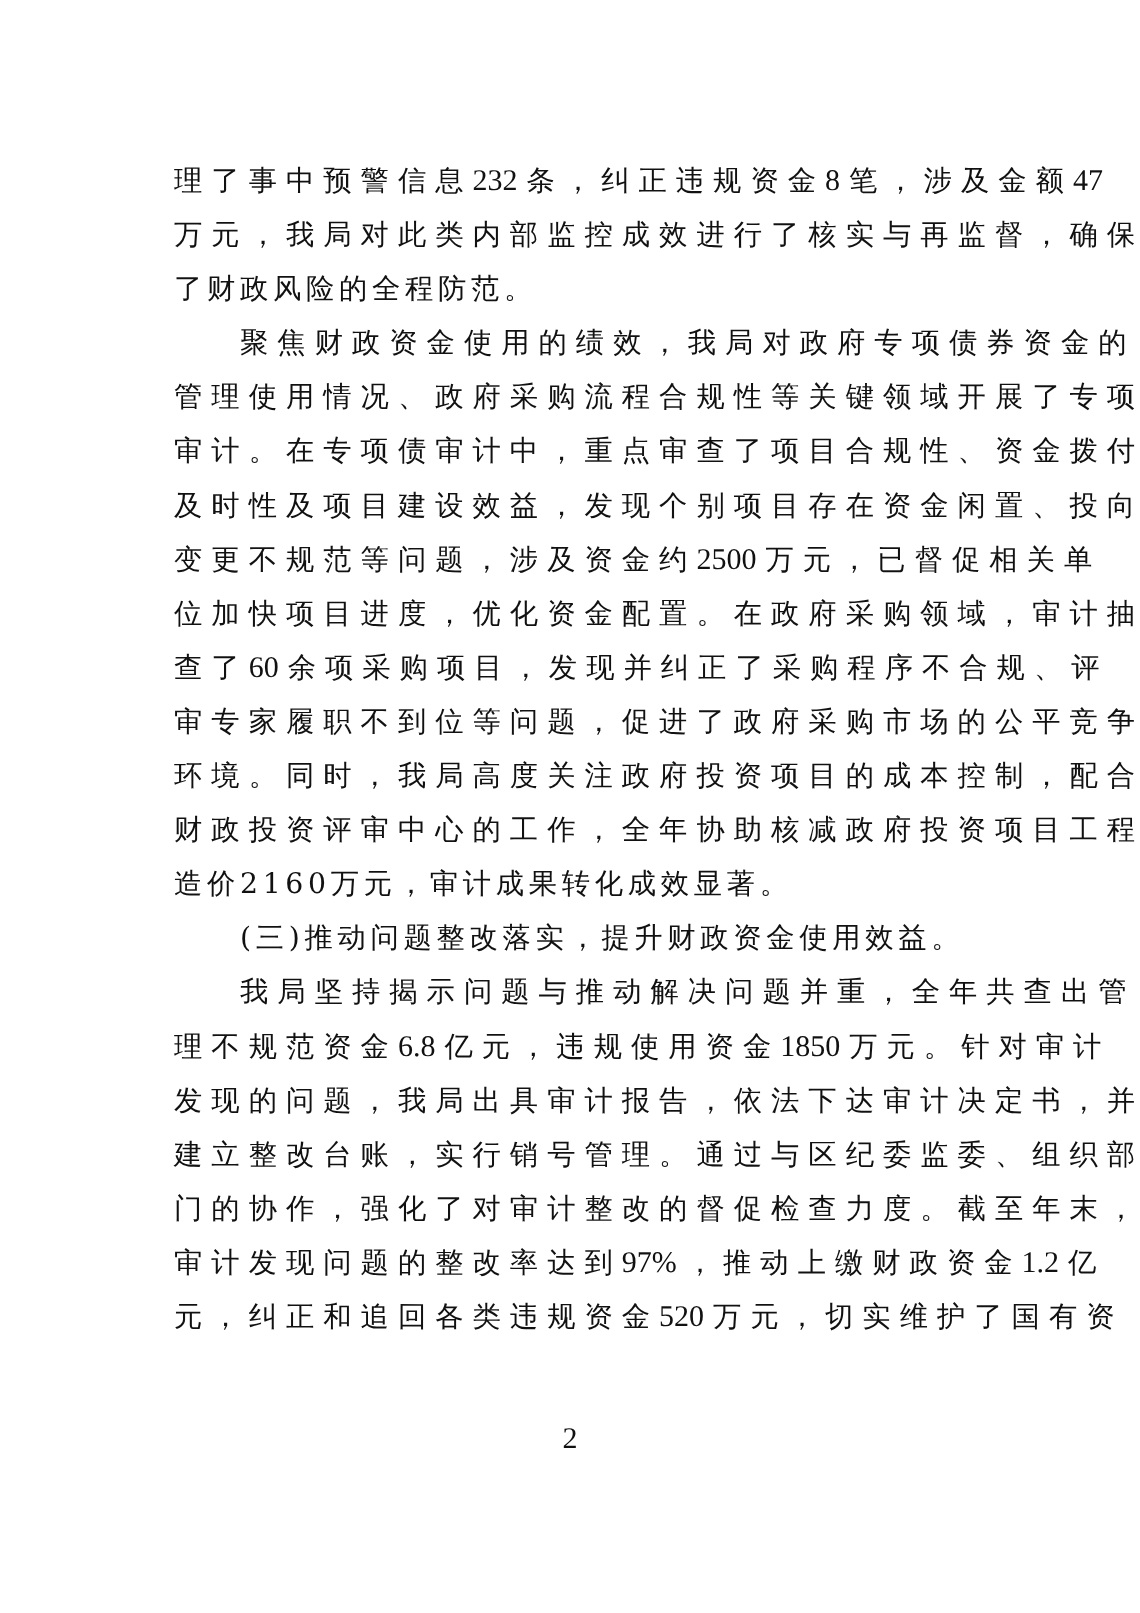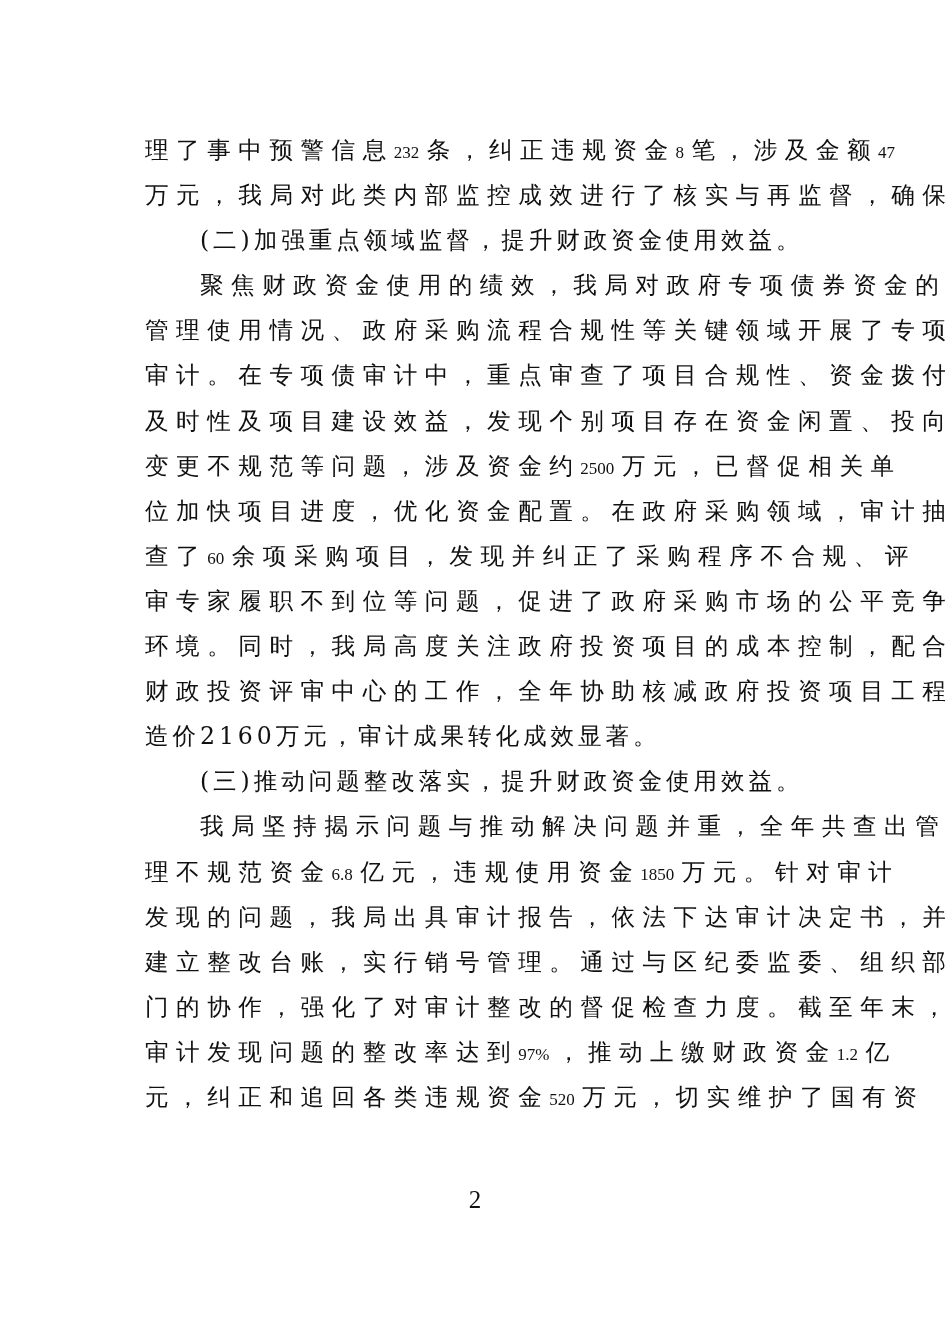--- a/index.html
+++ b/index.html
@@ -10,36 +10,36 @@
   .text-block {
     position: absolute; left: 145px; top: 128px; width: 662px;
     font-family: "DejaVu Serif", "Liberation Serif", serif;
     color: #111111;
   }
   .line {
     height: 45.1px; line-height: 45.1px; white-space: nowrap;
     font-size: 23.6px; letter-spacing: 3.9px;
   }
   .line.justify { text-align: justify; text-align-last: justify; letter-spacing: 0; }
-  .num { font-family: "Liberation Serif", serif; letter-spacing: 0; font-size: 17px; }
+  .num { font-family: "Liberation Serif", serif; letter-spacing: 0; font-size: 25px; }
   .heading { padding-left: 55px; }
   .indent { padding-left: 55px; }
   .page-number {
     position: absolute; left: 0; width: 950px; top: 1186px; text-align: center;
     font-family: "Liberation Serif", serif; font-size: 25px; color: #111111;
   }
 </style>
 </head>
 <body>
 
 <div class="page">
   <div class="text-block" id="text-block">
       <div class="line justify"><span>理</span> <span>了</span> <span>事</span> <span>中</span> <span>预</span> <span>警</span> <span>信</span> <span>息</span> <span class="num">232</span> <span>条</span> <span>，</span> <span>纠</span> <span>正</span> <span>违</span> <span>规</span> <span>资</span> <span>金</span> <span class="num">8</span> <span>笔</span> <span>，</span> <span>涉</span> <span>及</span> <span>金</span> <span>额</span> <span class="num">47</span> </div>
       <div class="line justify"><span>万</span> <span>元</span> <span>，</span> <span>我</span> <span>局</span> <span>对</span> <span>此</span> <span>类</span> <span>内</span> <span>部</span> <span>监</span> <span>控</span> <span>成</span> <span>效</span> <span>进</span> <span>行</span> <span>了</span> <span>核</span> <span>实</span> <span>与</span> <span>再</span> <span>监</span> <span>督</span> <span>，</span> <span>确</span> <span>保</span> </div>
-      <div class="line heading">(二)加强重点领域监督，提升财政资金使用效益。</div>
+      <div class="line">了财政风险的全程防范。</div>
       <div class="line justify indent"><span>聚</span> <span>焦</span> <span>财</span> <span>政</span> <span>资</span> <span>金</span> <span>使</span> <span>用</span> <span>的</span> <span>绩</span> <span>效</span> <span>，</span> <span>我</span> <span>局</span> <span>对</span> <span>政</span> <span>府</span> <span>专</span> <span>项</span> <span>债</span> <span>券</span> <span>资</span> <span>金</span> <span>的</span> </div>
       <div class="line justify"><span>管</span> <span>理</span> <span>使</span> <span>用</span> <span>情</span> <span>况</span> <span>、</span> <span>政</span> <span>府</span> <span>采</span> <span>购</span> <span>流</span> <span>程</span> <span>合</span> <span>规</span> <span>性</span> <span>等</span> <span>关</span> <span>键</span> <span>领</span> <span>域</span> <span>开</span> <span>展</span> <span>了</span> <span>专</span> <span>项</span> </div>
       <div class="line justify"><span>审</span> <span>计</span> <span>。</span> <span>在</span> <span>专</span> <span>项</span> <span>债</span> <span>审</span> <span>计</span> <span>中</span> <span>，</span> <span>重</span> <span>点</span> <span>审</span> <span>查</span> <span>了</span> <span>项</span> <span>目</span> <span>合</span> <span>规</span> <span>性</span> <span>、</span> <span>资</span> <span>金</span> <span>拨</span> <span>付</span> </div>
       <div class="line justify"><span>及</span> <span>时</span> <span>性</span> <span>及</span> <span>项</span> <span>目</span> <span>建</span> <span>设</span> <span>效</span> <span>益</span> <span>，</span> <span>发</span> <span>现</span> <span>个</span> <span>别</span> <span>项</span> <span>目</span> <span>存</span> <span>在</span> <span>资</span> <span>金</span> <span>闲</span> <span>置</span> <span>、</span> <span>投</span> <span>向</span> </div>
       <div class="line justify"><span>变</span> <span>更</span> <span>不</span> <span>规</span> <span>范</span> <span>等</span> <span>问</span> <span>题</span> <span>，</span> <span>涉</span> <span>及</span> <span>资</span> <span>金</span> <span>约</span> <span class="num">2500</span> <span>万</span> <span>元</span> <span>，</span> <span>已</span> <span>督</span> <span>促</span> <span>相</span> <span>关</span> <span>单</span> </div>
       <div class="line justify"><span>位</span> <span>加</span> <span>快</span> <span>项</span> <span>目</span> <span>进</span> <span>度</span> <span>，</span> <span>优</span> <span>化</span> <span>资</span> <span>金</span> <span>配</span> <span>置</span> <span>。</span> <span>在</span> <span>政</span> <span>府</span> <span>采</span> <span>购</span> <span>领</span> <span>域</span> <span>，</span> <span>审</span> <span>计</span> <span>抽</span> </div>
       <div class="line justify"><span>查</span> <span>了</span> <span class="num">60</span> <span>余</span> <span>项</span> <span>采</span> <span>购</span> <span>项</span> <span>目</span> <span>，</span> <span>发</span> <span>现</span> <span>并</span> <span>纠</span> <span>正</span> <span>了</span> <span>采</span> <span>购</span> <span>程</span> <span>序</span> <span>不</span> <span>合</span> <span>规</span> <span>、</span> <span>评</span> </div>
       <div class="line justify"><span>审</span> <span>专</span> <span>家</span> <span>履</span> <span>职</span> <span>不</span> <span>到</span> <span>位</span> <span>等</span> <span>问</span> <span>题</span> <span>，</span> <span>促</span> <span>进</span> <span>了</span> <span>政</span> <span>府</span> <span>采</span> <span>购</span> <span>市</span> <span>场</span> <span>的</span> <span>公</span> <span>平</span> <span>竞</span> <span>争</span> </div>
       <div class="line justify"><span>环</span> <span>境</span> <span>。</span> <span>同</span> <span>时</span> <span>，</span> <span>我</span> <span>局</span> <span>高</span> <span>度</span> <span>关</span> <span>注</span> <span>政</span> <span>府</span> <span>投</span> <span>资</span> <span>项</span> <span>目</span> <span>的</span> <span>成</span> <span>本</span> <span>控</span> <span>制</span> <span>，</span> <span>配</span> <span>合</span> </div>
       <div class="line justify"><span>财</span> <span>政</span> <span>投</span> <span>资</span> <span>评</span> <span>审</span> <span>中</span> <span>心</span> <span>的</span> <span>工</span> <span>作</span> <span>，</span> <span>全</span> <span>年</span> <span>协</span> <span>助</span> <span>核</span> <span>减</span> <span>政</span> <span>府</span> <span>投</span> <span>资</span> <span>项</span> <span>目</span> <span>工</span> <span>程</span> </div>

